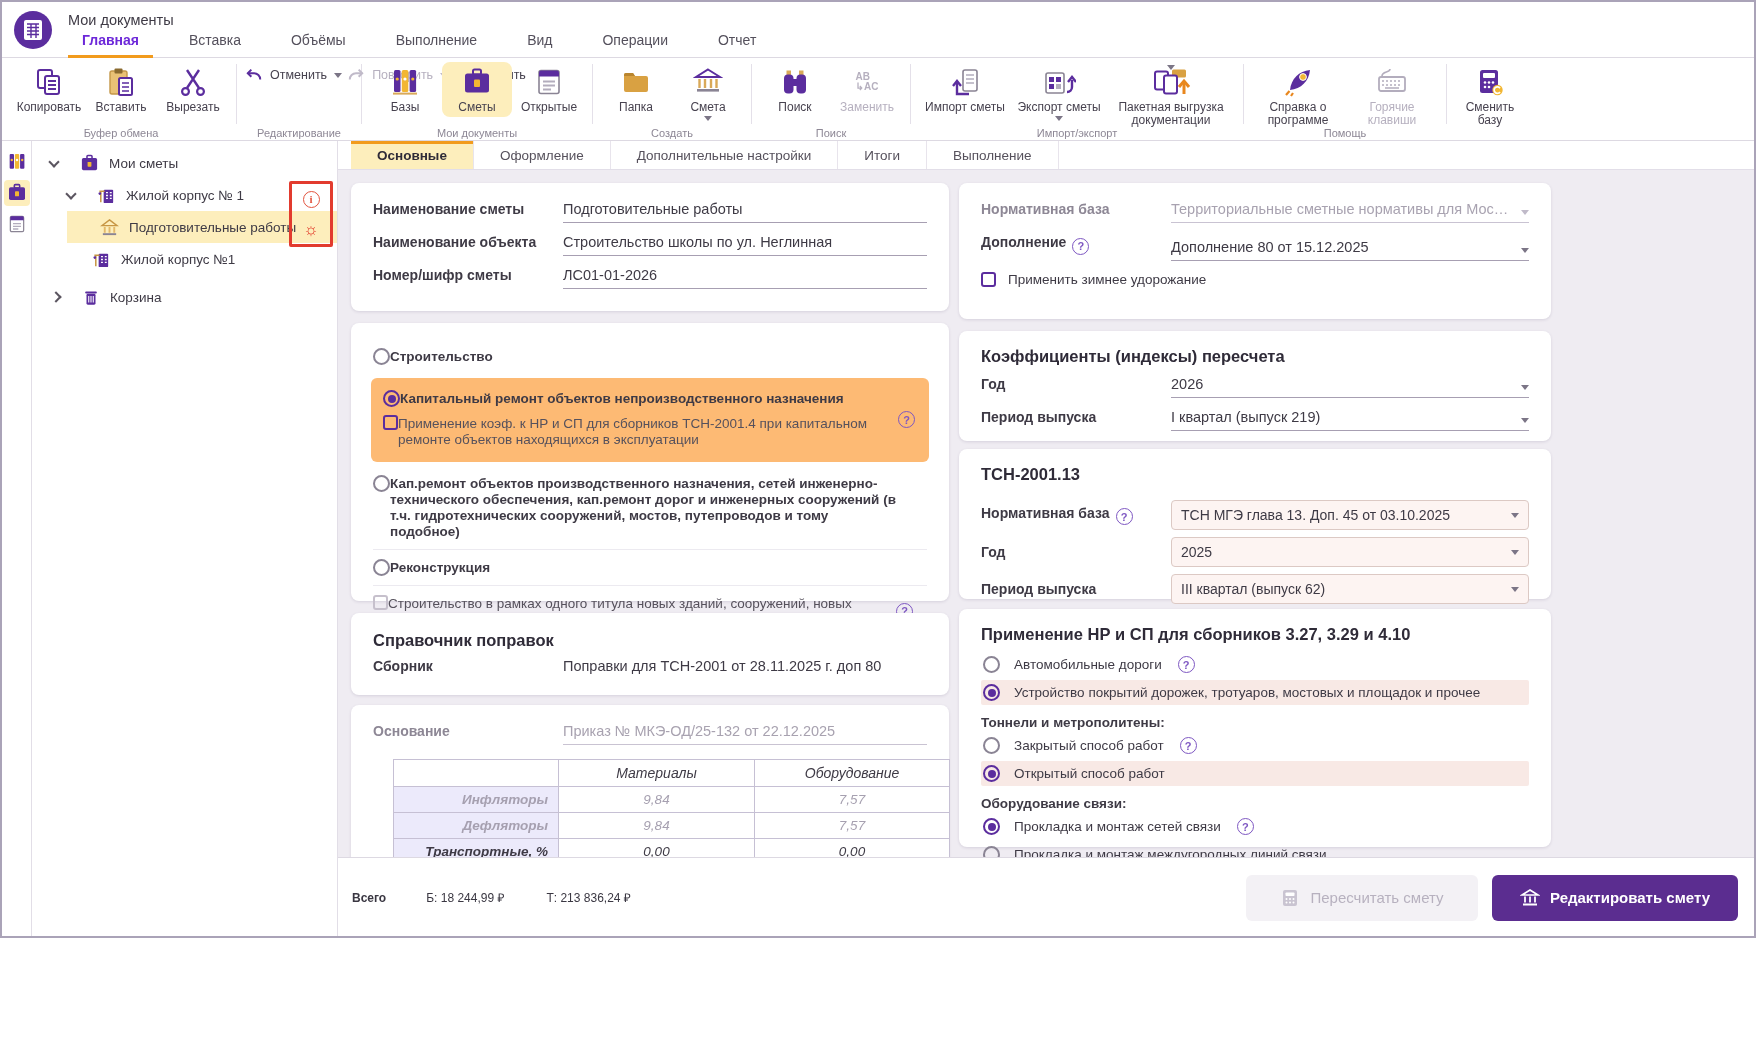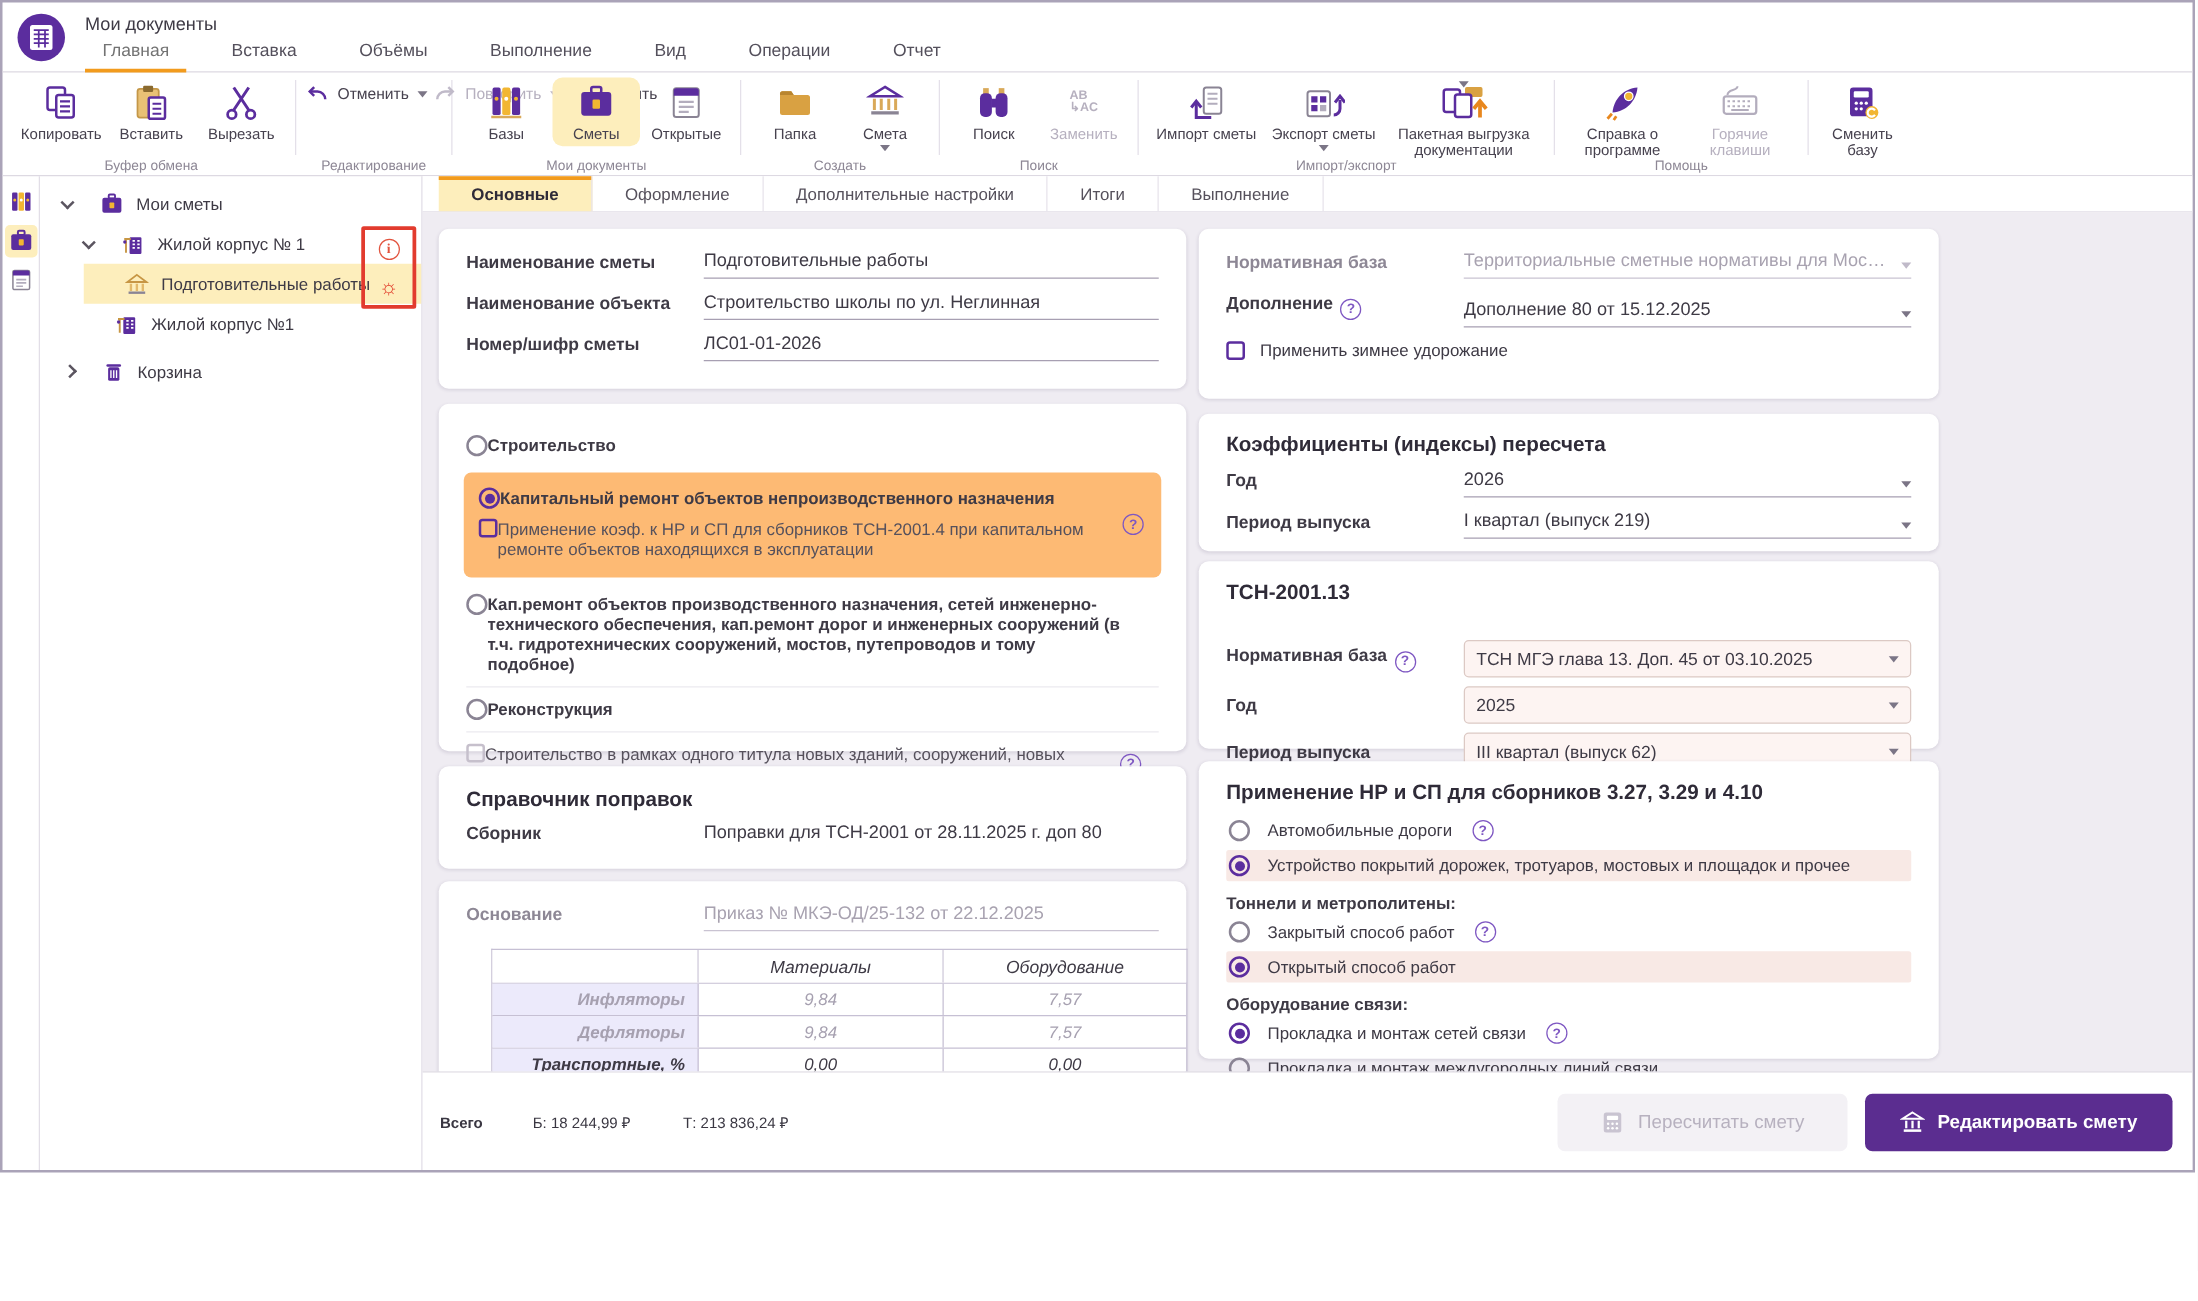--- a/index.html
+++ b/index.html
@@ -5,21 +5,21 @@
   * { box-sizing: border-box; margin: 0; padding: 0; }
   html,body { width:1758px; height:1041px; background:#ffffff; font-family:"Liberation Sans", sans-serif; }
   .app { position:absolute; top:0; left:0; width:1756px; height:938px; border:2px solid #aaa3b8; background:#fff; display:flex; flex-direction:column; overflow:hidden; }
 
   
   .titlebar { height:56px; flex:none; position:relative; border-bottom:1px solid #ddd9e2; }
   .logo { position:absolute; left:12px; top:9px; width:38px; height:38px; border-radius:50%; background:#5b2d9e; display:flex; align-items:center; justify-content:center; }
   .win-title { position:absolute; left:66px; top:10px; font-size:14.5px; color:#3e3a45; }
   .rtabs { position:absolute; left:66px; bottom:0; display:flex; }
   .rtab { position:relative; padding:6px 14px 9px; margin-right:22px; font-size:14px; color:#54505c; cursor:default; }
-  .rtab.active { font-weight:400; color:#737373; }
+  .rtab.active { font-weight:700; color:#6d28d9; }
   .rtab.active::after { content:""; position:absolute; left:0; right:0; bottom:-1px; height:3px; background:#f29b1d; }
 
   
   .toolbar { height:83px; flex:none; display:flex; align-items:stretch; border-bottom:1px solid #ddd9e2; padding:2px 0 0 6px; }
   .tgroup { position:relative; display:flex; flex-direction:column; padding:2px 6px 14px; }
   .tgroup-label { position:absolute; left:0; right:0; bottom:1px; text-align:center; font-size:11px; color:#8d8795; white-space:nowrap; }
   .tgroup-btns { flex:1; display:flex; align-items:flex-start; justify-content:center; gap:2px; }
   .tbtn { width:70px; display:flex; flex-direction:column; align-items:center; gap:2px; padding:3px 2px; border-radius:8px; font-size:12px; color:#47424f; text-align:center; line-height:13px; cursor:default; }
   .tbtn.wide { width:92px; }
   .tbtn.xwide { width:128px; }
@@ -632,21 +632,21 @@
             <div class="frow" style="margin-bottom:0">
               <span class="flabel">Период выпуска</span>
               <span class="ufield">
                   <span class="txt">I квартал (выпуск 219)</span>
                   <span class="caret"></span>
                 </span>
             </div>
           </div>
 
           <div class="card" style="height:150px; margin-bottom:10px; padding-top:16px">
-            <div class="ctitle" style="margin-bottom:28px">ТСН-2001.13</div>
+            <div class="ctitle" style="margin-bottom:16px">ТСН-2001.13</div>
             <div class="frow" style="align-items:center; margin-bottom:7px">
               <span class="flabel" style="padding-bottom:0"><span>Нормативная база</span><span class="help"></span></span>
               <span class="pcombo">
                   <span class="txt">ТСН МГЭ глава 13. Доп. 45 от 03.10.2025</span>
                   <span class="caret"></span>
                 </span>
             </div>
             <div class="frow" style="align-items:center; margin-bottom:7px">
               <span class="flabel" style="padding-bottom:0">Год</span>
               <span class="pcombo">

